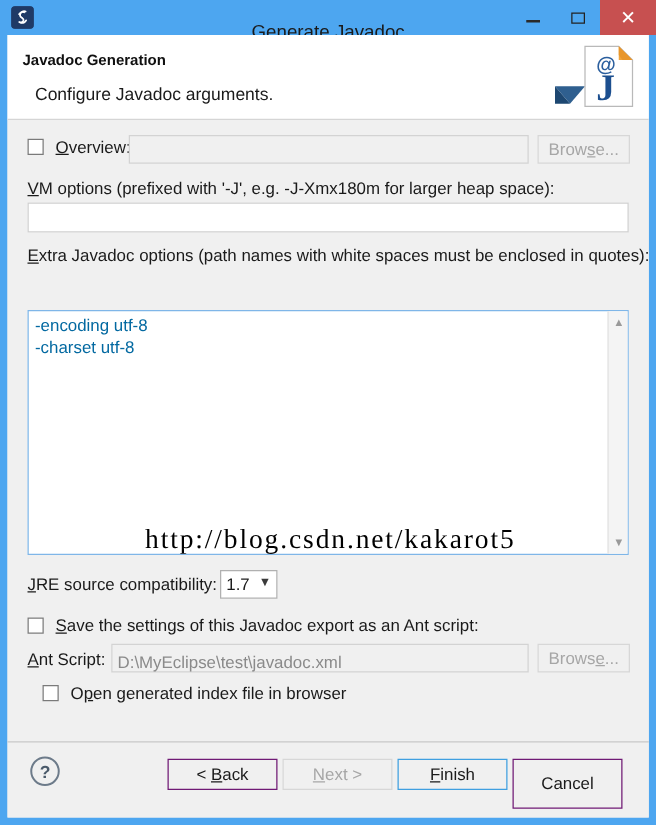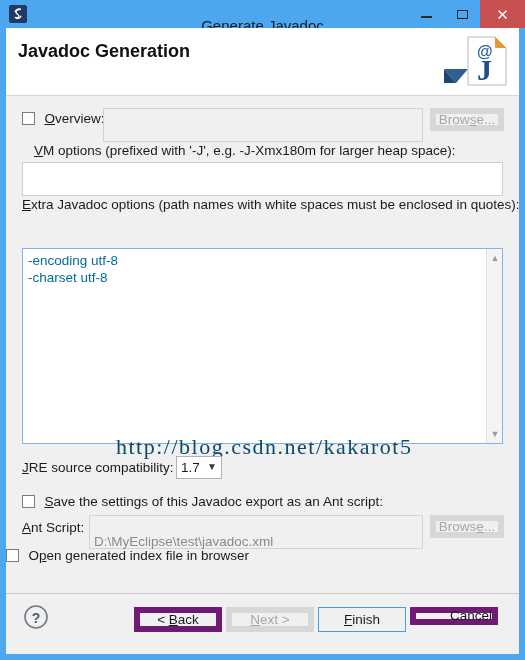--- a/index.html
+++ b/index.html
@@ -87,21 +87,21 @@
     left: 0; top: 0;
     width: 513px; height: 68px;
     background: #ffffff;
     border-bottom: 1px solid #d5d5d5;
     box-sizing: border-box;
     overflow: hidden;
   }
   .wiz-title {
     position: absolute;
     left: 12px; top: 13px;
-    font-size: 18px;
+    font-size: 12px;
     font-weight: bold;
     color: #101010;
   }
   .wiz-sub {
     position: absolute;
     left: 22px; top: 39px;
     font-size: 14px;
     color: #1a1a1a;
   }
   .wiz-banner-icon {
@@ -136,33 +136,33 @@
     display: inline-block;
     vertical-align: -2px;
   }
 
   .textfield {
     border: 1px solid #cfcfcf;
     background: #ffffff;
     box-sizing: border-box;
     font-size: 13.5px;
     color: #1a1a1a;
-    padding: 16px 4px;
+    padding: 4px 4px;
     line-height: 20px;
     height: 22px;
     font-family: "Liberation Sans", sans-serif;
   }
   .textfield.disabled {
     background: #f0f0f0;
     border: 1px solid #d3d3d3;
     color: #8a8a8a;
   }
 
   .btn {
-    border: 6px solid #701a75;
+    border: 1px solid #701a75;
     background: #f0f0f0;
     box-sizing: border-box;
     font-size: 13.5px;
     color: #1a1a1a;
     text-align: center;
     font-family: "Liberation Sans", sans-serif;
     line-height: 1;
     display: flex;
     align-items: center;
     justify-content: center;
@@ -206,24 +206,23 @@
   }
   .ta-arrow.up { top: 1px; }
   .ta-arrow.down { bottom: 1px; }
 
   .watermark {
     position: absolute;
     left: 110px; top: 322px;
     font-family: "Liberation Serif", serif;
     font-size: 22px;
     letter-spacing: 1.5px;
-    color: #0c4a6e;
+    color: #000000;
     white-space: nowrap;
     pointer-events: none;
-    margin-top: 16px;
   }
 
   
   .combo {
     border: 1px solid #b0b0b0;
     background: #ffffff;
     box-sizing: border-box;
     height: 23px;
     width: 46px;
     position: relative;
@@ -279,20 +278,21 @@
       <div class="tbtn close">
         <div class="glyph-close">✕</div>
       </div>
     </div>
   </div>
 
   <div class="client">
 
     <div class="wiz-header">
       <div class="wiz-title">Javadoc Generation</div>
+      <div class="wiz-sub">Configure Javadoc arguments.</div>
       <div class="wiz-banner-icon">
         <svg width="72" height="58" viewBox="0 0 72 58">
 
           <path d="M6 36 L30 36 L18 50 Z" fill="#2f5f8f"></path>
           <path d="M6 36 L18 50 L6 50 Z" fill="#1d4771"></path>
 
           <path d="M30 4 L57 4 L68 15 L68 52 L30 52 Z" fill="#ffffff" stroke="#b9b9b9" stroke-width="1"></path>
           <path d="M57 4 L68 15 L57 15 Z" fill="#f0a33c"></path>
           <path d="M57 4 L68 15 L60 15 L57 11 Z" fill="#e8962c"></path>
 
@@ -307,21 +307,21 @@
 
       <div class="row" style="left:16px; top:13px;">
         <span class="checkbox"></span>
         <span class="lbl" style="margin-left:5px;"><u>O</u><span>verview:</span></span>
       </div>
       <div class="textfield disabled" style="position:absolute; left:97px; top:12px; width:320px; height:23px;"></div>
       <div class="btn disabled" style="position:absolute; left:424px; top:12px; width:74px; height:23px;">
         <span><span>Brow</span><u>s</u><span>e...</span></span>
       </div>
 
-      <div class="row lbl" style="left:28px; top:47px;"><u>V</u><span>M options (prefixed with '-J', e.g. -J-Xmx180m for larger heap space):</span></div>
+      <div class="row lbl" style="left:16px; top:47px;"><u>V</u><span>M options (prefixed with '-J', e.g. -J-Xmx180m for larger heap space):</span></div>
       <div class="textfield" style="position:absolute; left:16px; top:66px; width:481px; height:24px;"></div>
 
       <div class="row lbl" style="left:16px; top:101px;"><u>E</u><span>xtra Javadoc options (path names with white spaces must be enclosed in quotes):</span></div>
 
       <div class="ta-wrap">
         <div class="ta-text">-encoding utf-8
 -charset utf-8</div>
         <div class="ta-scroll">
           <div class="ta-arrow up">▲</div>
           <div class="ta-arrow down">▼</div>
@@ -340,21 +340,21 @@
         <span class="checkbox"></span>
         <span class="lbl" style="margin-left:5px;text-align:center;"><u>S</u><span>ave the settings of this Javadoc export as an Ant script:</span></span>
       </div>
 
       <div class="row lbl" style="left:16px; top:424px;"><u>A</u><span>nt Script:</span></div>
       <div class="textfield disabled" style="position:absolute; left:83px; top:419px; width:334px; height:23px;">D:\MyEclipse\test\javadoc.xml</div>
       <div class="btn disabled" style="position:absolute; left:424px; top:419px; width:74px; height:23px;">
         <span><span>Brows</span><u>e</u><span>...</span></span>
       </div>
 
-      <div class="row" style="left:0; top:450px;">
+      <div class="row" style="left:28px; top:450px;">
         <span class="checkbox"></span>
         <span class="lbl" style="margin-left:5px;"><span>O</span><u>p</u><span>en generated index file in browser</span></span>
       </div>
 
     </div>
 
     <div class="buttonbar">
       <div class="help-icon">
         <svg width="26" height="26" viewBox="0 0 26 26">
           <circle cx="13" cy="13" r="11" fill="#f0f0f0" stroke="#6d7b8a" stroke-width="1.6"></circle>
@@ -367,19 +367,19 @@
       </div>
 
       <div class="btn disabled" style="position:absolute; left:220px; top:13px; width:88px; height:25px;">
         <span><span></span><u>N</u><span>ext &gt;</span></span>
       </div>
 
       <div class="btn default" style="position:absolute; left:312px; top:13px; width:88px; height:25px;">
         <span><span></span><u>F</u><span>inish</span></span>
       </div>
 
-      <div class="btn" style="position:absolute; left:404px; top:13px; width:88px; height:18px;justify-content:flex-end;">
+      <div class="btn" style="position:absolute; left:404px; top:13px; width:88px; height:40px;">
         <span><span>Cancel</span></span>
       </div>
     </div>
 
   </div>
 </div>
 
 </body></html>

